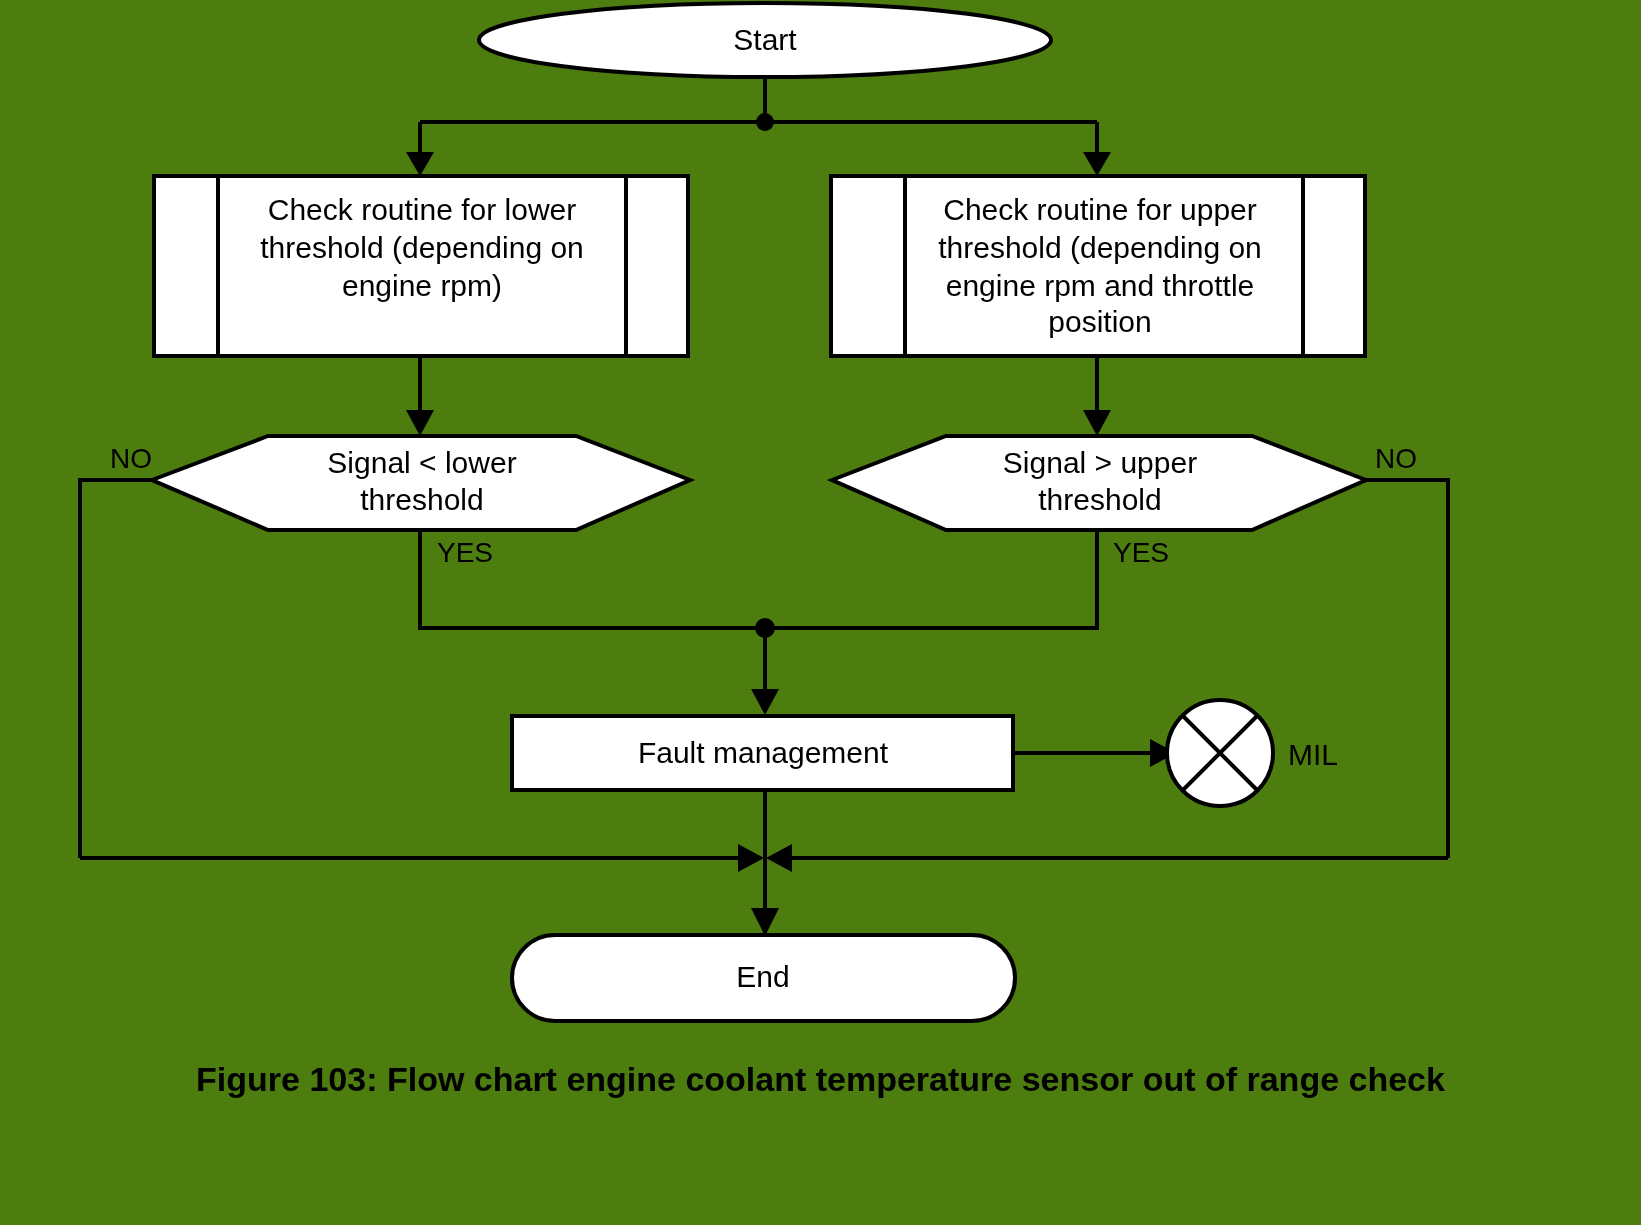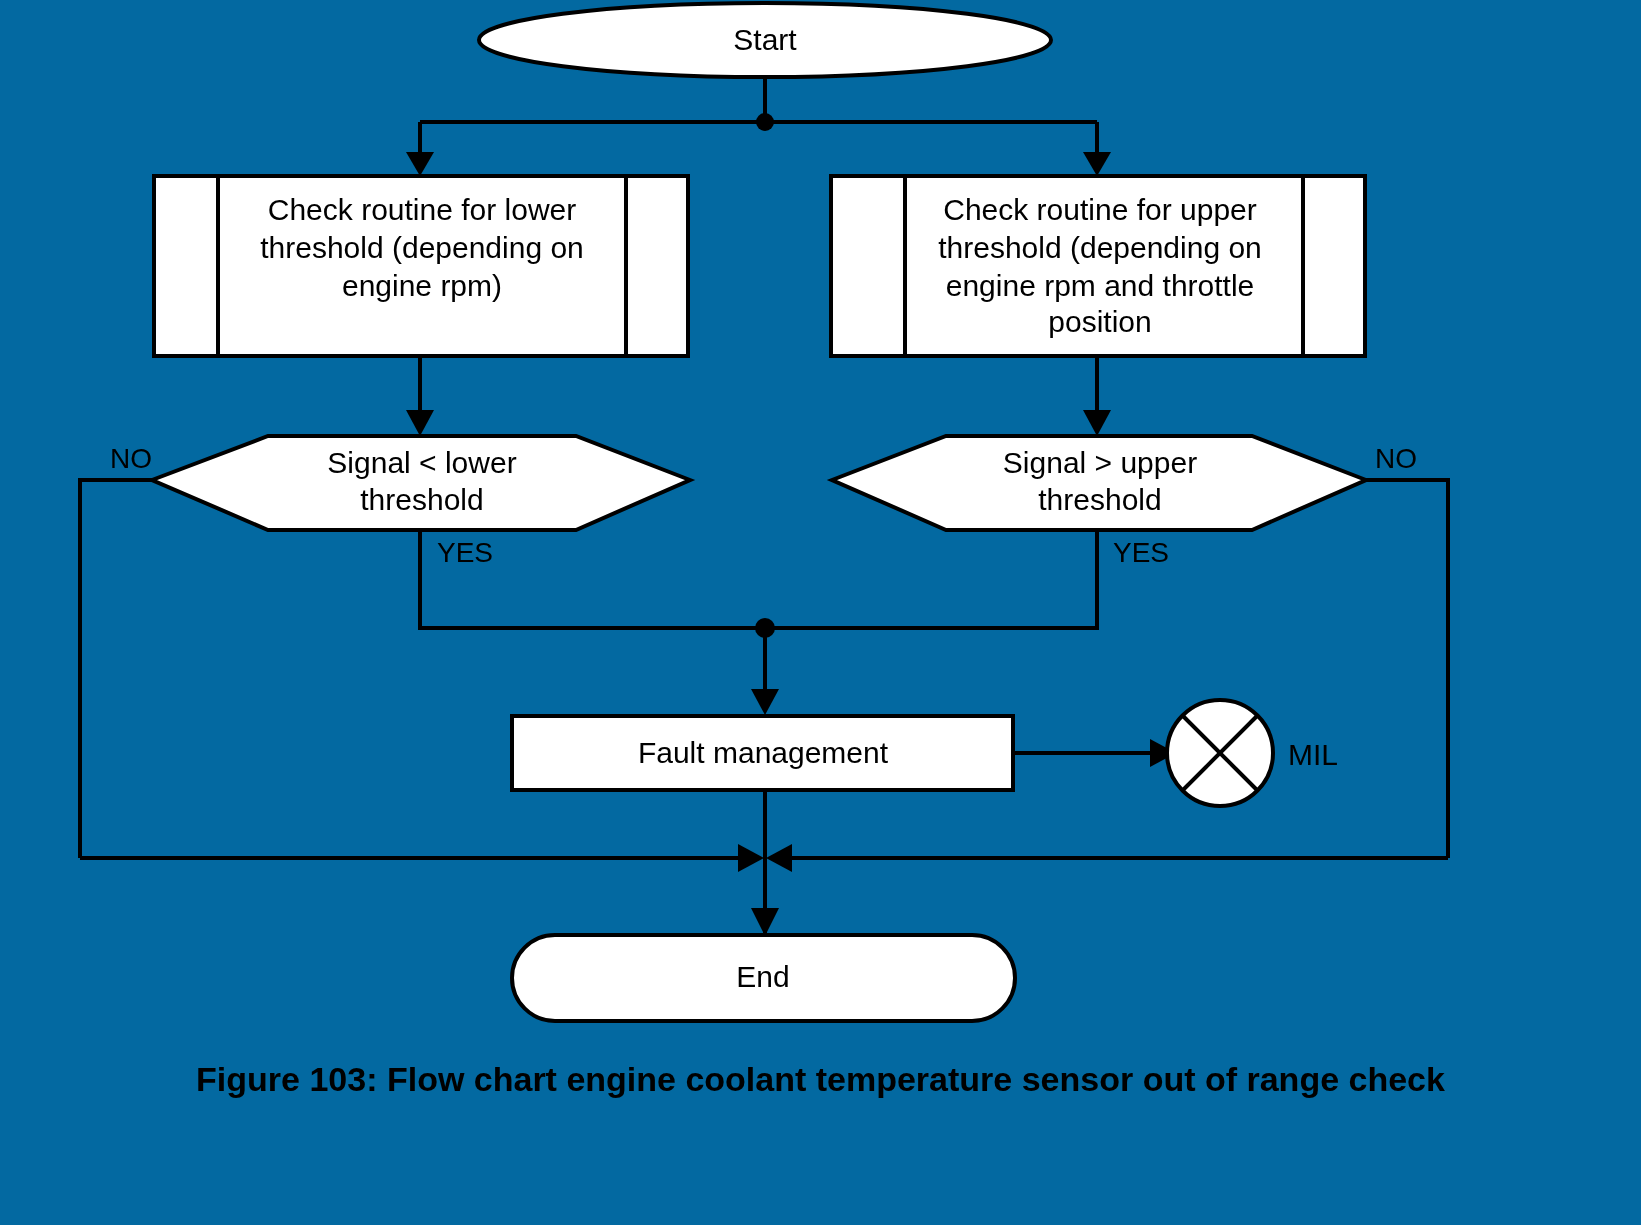--- a/index.html
+++ b/index.html
@@ -9,21 +9,21 @@
     background: #ffffff;
   }
   body {
     font-family: "Liberation Sans", sans-serif;
     color: #000000;
   }
   #page {
     position: relative;
     width: 1641px;
     height: 1225px;
-    background: #0369a1;
+    background: #4d7c0f;
     overflow: hidden;
   }
   #figure-svg {
     position: absolute;
     left: 0;
     top: 0;
     width: 1641px;
     height: 1225px;
     display: block;
   }

